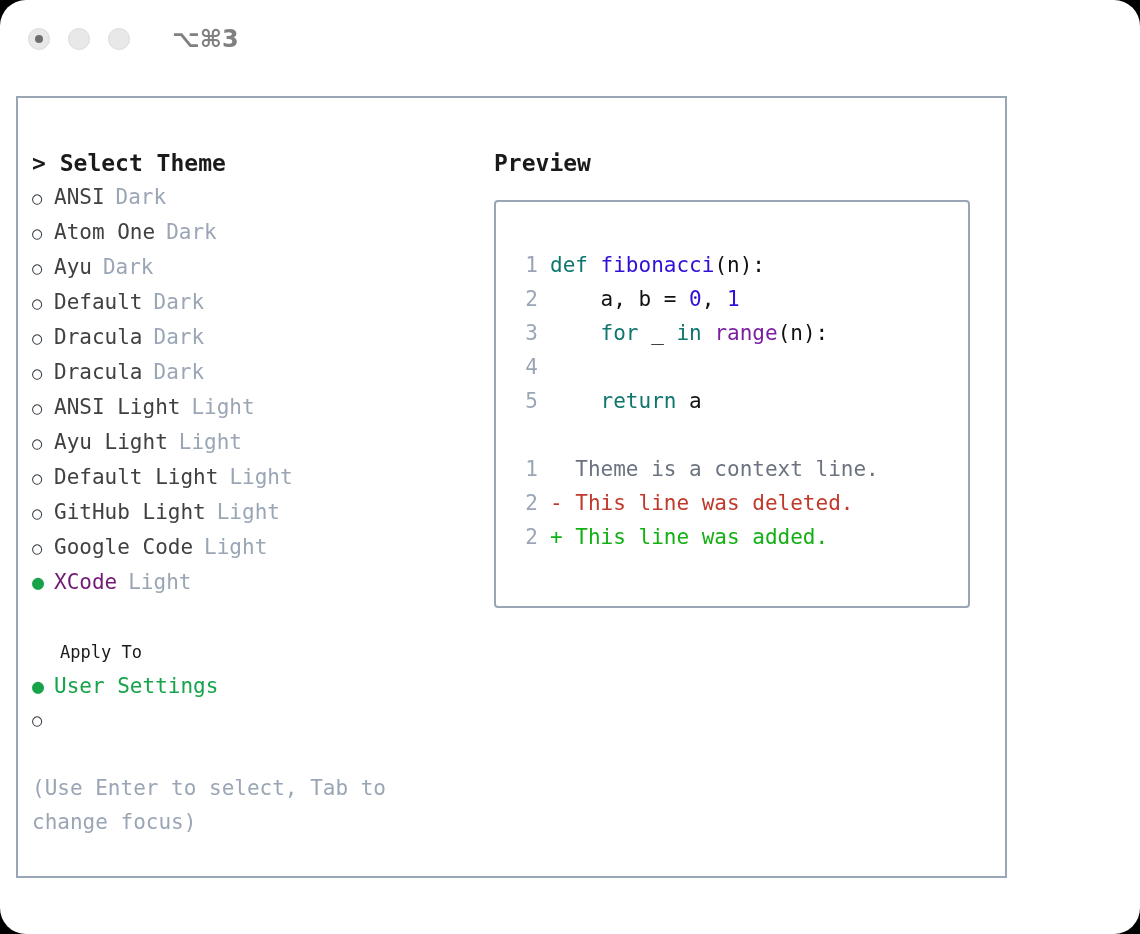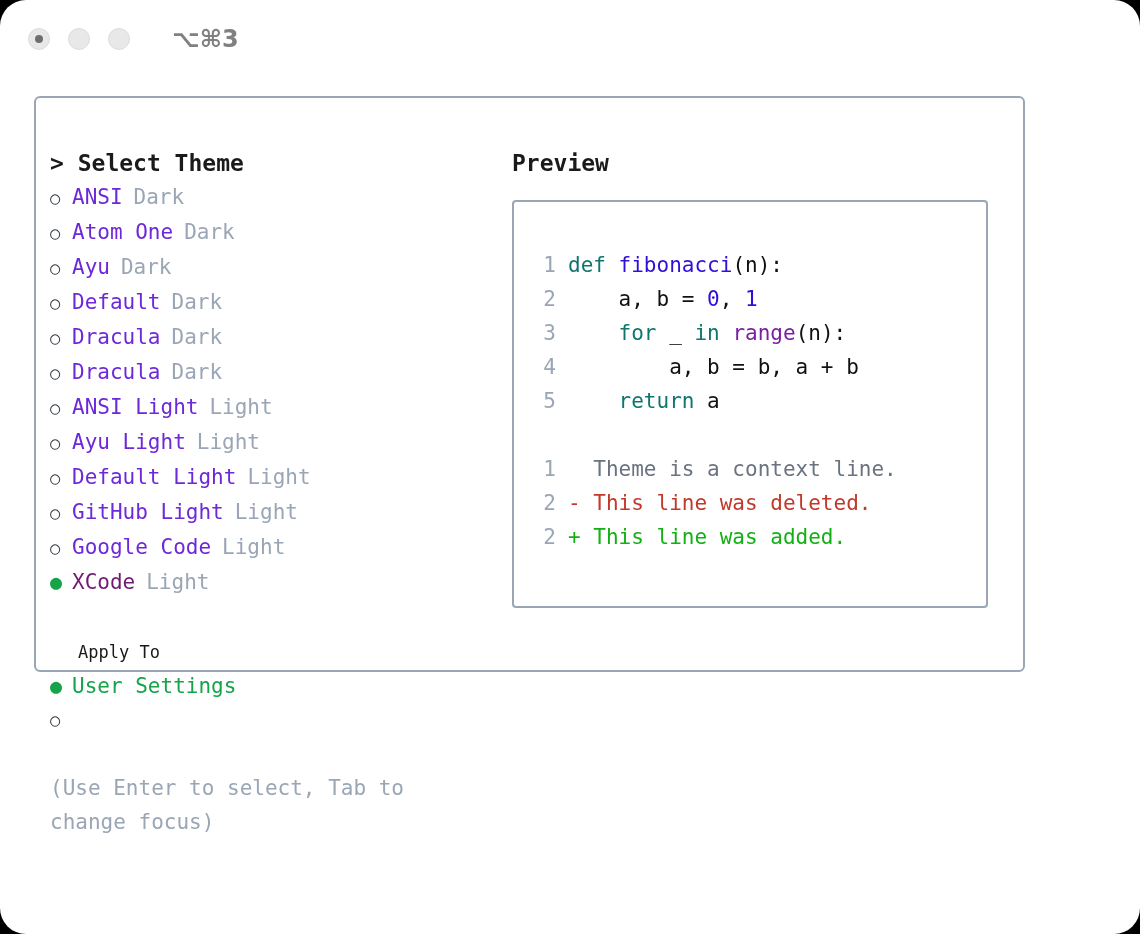--- a/index.html
+++ b/index.html
@@ -66,26 +66,26 @@
     font-size: 24px;
     font-weight: bold;
     color: #808080;
     letter-spacing: 0px;
     font-family: "DejaVu Sans", "Liberation Sans", sans-serif;
   }
 
   
   #main-panel {
     position: absolute;
-    left: 34px;
+    left: 16px;
     top: 96px;
     width: 991px;
-    height: 576px;
+    height: 782px;
     border: 2px solid #9aa5b5;
-    border-radius: 6px;
+    border-radius: 0;
     box-sizing: border-box;
     background: #ffffff;
   }
 
   
   #theme-column {
     position: absolute;
     left: 14px;
     top: 48px;
     width: 440px;
@@ -110,21 +110,21 @@
     display: inline-block;
     flex: none;
     font-size: 17px;
     color: #333a42;
     line-height: 34px;
   }
   .radio-glyph.filled {
     color: #16a34a;
     font-size: 20px;
   }
-  .theme-name { color: #6d28d9; }
+  .theme-name { color: #404040; }
   .theme-row.selected .theme-name { color: #701a75; }
   .theme-variant {
     color: #9aa5b5;
     margin-left: 11px;
   }
 
   
   #apply-group {
     margin-top: 36px;
   }
@@ -248,21 +248,21 @@
       <div id="hint-text">(Use Enter to select, Tab to change focus)</div>
     </div>
 
     <div id="preview-column">
       <div id="preview-header">Preview</div>
       <div id="preview-box">
         <div id="code-block">
             <div class="code-line"><span class="line-no">1</span><span class="code-body"><span class="tok-kw">def </span><span class="tok-fn">fibonacci</span><span class="tok-plain">(n):</span></span></div>
             <div class="code-line"><span class="line-no">2</span><span class="code-body"><span class="tok-plain">    a, b = </span><span class="tok-num">0</span><span class="tok-plain">, </span><span class="tok-num">1</span></span></div>
             <div class="code-line"><span class="line-no">3</span><span class="code-body"><span class="tok-plain">    </span><span class="tok-kw">for</span><span class="tok-plain"> _ </span><span class="tok-kw">in</span><span class="tok-plain"> </span><span class="tok-builtin">range</span><span class="tok-plain">(n):</span></span></div>
-            <div class="code-line"><span class="line-no">4</span><span class="code-body"><span class="tok-plain">        a, b = b, a + b</span></span></div>
+            <div class="code-line"><span class="line-no">4</span></div>
             <div class="code-line"><span class="line-no">5</span><span class="code-body"><span class="tok-plain">    </span><span class="tok-kw">return</span><span class="tok-plain"> a</span></span></div>
           </div>
         <div class="blank-line"></div>
         <div id="diff-block">
             <div class="code-line"><span class="line-no">1</span><span class="code-body diff-context"><span>  </span><span>Theme is a context line.</span></span></div>
             <div class="code-line"><span class="line-no">2</span><span class="code-body diff-del"><span>- </span><span>This line was deleted.</span></span></div>
             <div class="code-line"><span class="line-no">2</span><span class="code-body diff-add"><span>+ </span><span>This line was added.</span></span></div>
           </div>
       </div>
     </div>

